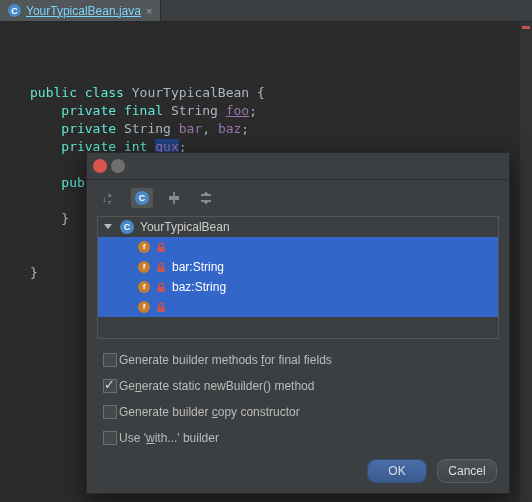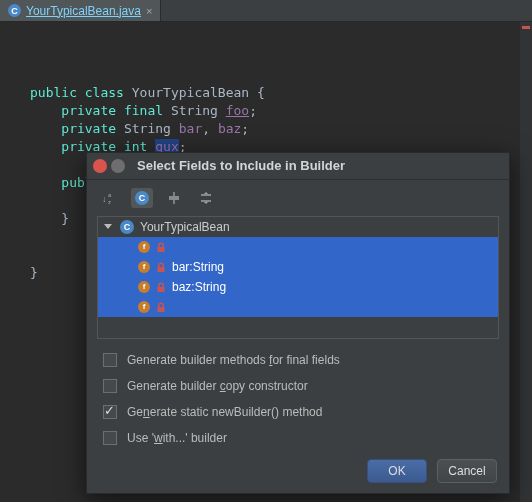--- a/index.html
+++ b/index.html
@@ -126,40 +126,40 @@
   .lock-icon svg path { fill:#c75450; }
   .tree-row .label { flex:1; }
   .indent { width:28px; }
 
   .options {
     padding: 14px 16px 6px 16px;
     display:flex; flex-direction:column; gap:12px;
     font-size:12px; color:#bbb;
   }
   .chk {
-    display:flex; align-items:center; gap:10px;
+    display:flex; align-items:center; gap:2px;
   }
   .chk-box {
     width:14px; height:14px; border:1px solid #6e6e6e;
     background:#45494a; position:relative;
   }
   .chk-box.checked::after {
     content:"✓"; position:absolute; top:-3px; left:0px;
     color:#ddd; font-size:13px;
   }
   .mn { text-decoration: underline; }
 
   .buttons {
     display:flex; justify-content:flex-end; gap:10px;
     padding: 8px 12px 10px 12px;
   }
   .btn {
     min-width:60px; height:24px; border:1px solid #5e6060;
     background: linear-gradient(#4c5052,#414547);
-    color:#ddd; font-size:12px; border-radius:4px;
+    color:#ddd; font-size:12px; border-radius:9px;
     display:flex; align-items:center; justify-content:center;
   }
   .btn.primary { background: linear-gradient(#4a6da7,#3b5a90); border-color:#36517e; }
 
   .rightgutter {
     position:absolute; right:0; top:22px; width:12px; height:480px;
     background:#313335;
   }
   .rightgutter .mark { position:absolute; left:2px; width:8px; height:3px; background:#c75450; }
 
@@ -192,21 +192,20 @@
 </div>
 
 <div class="rightgutter">
   <div class="mark" style="top:4px"></div>
 </div>
 
 <div class="dialog">
   <div class="dlg-title">
     <span class="tbtn close"></span>
     <span class="tbtn min"></span>
-    <span class="dlg-title-text">Select Fields to Include in Builder</span>
   </div>
 
   <div class="toolbar">
     <div class="tool">
       <svg width="16" height="14" viewBox="0 0 16 14">
           <text x="0" y="11" font-size="9" fill="#9ea3a6">↓</text>
           <text x="6" y="6" font-size="6" fill="#9ea3a6">a</text>
           <text x="6" y="13" font-size="6" fill="#9ea3a6">z</text>
         </svg>
     </div>
@@ -271,26 +270,26 @@
         </span>
     </div>
   </div>
 
   <div class="options">
     <label class="chk">
       <span class="chk-box"></span>
       <span><span>Generate builder methods </span><span class="mn">f</span><span>or final fields</span></span>
     </label>
     <label class="chk">
+      <span class="chk-box checked"></span>
+      <span><span>Ge</span><span class="mn">n</span><span>erate static newBuilder() method</span></span>
+    </label>
+    <label class="chk">
       <span class="chk-box"></span>
       <span><span>Generate builder </span><span class="mn">c</span><span>opy constructor</span></span>
-    </label>
-    <label class="chk">
-      <span class="chk-box checked"></span>
-      <span><span>Ge</span><span class="mn">n</span><span>erate static newBuilder() method</span></span>
     </label>
     <label class="chk">
       <span class="chk-box"></span>
       <span><span>Use '</span><span class="mn">w</span><span>ith...' builder</span></span>
     </label>
   </div>
 
   <div class="buttons">
     <div class="btn primary">OK</div>
     <div class="btn">Cancel</div>

